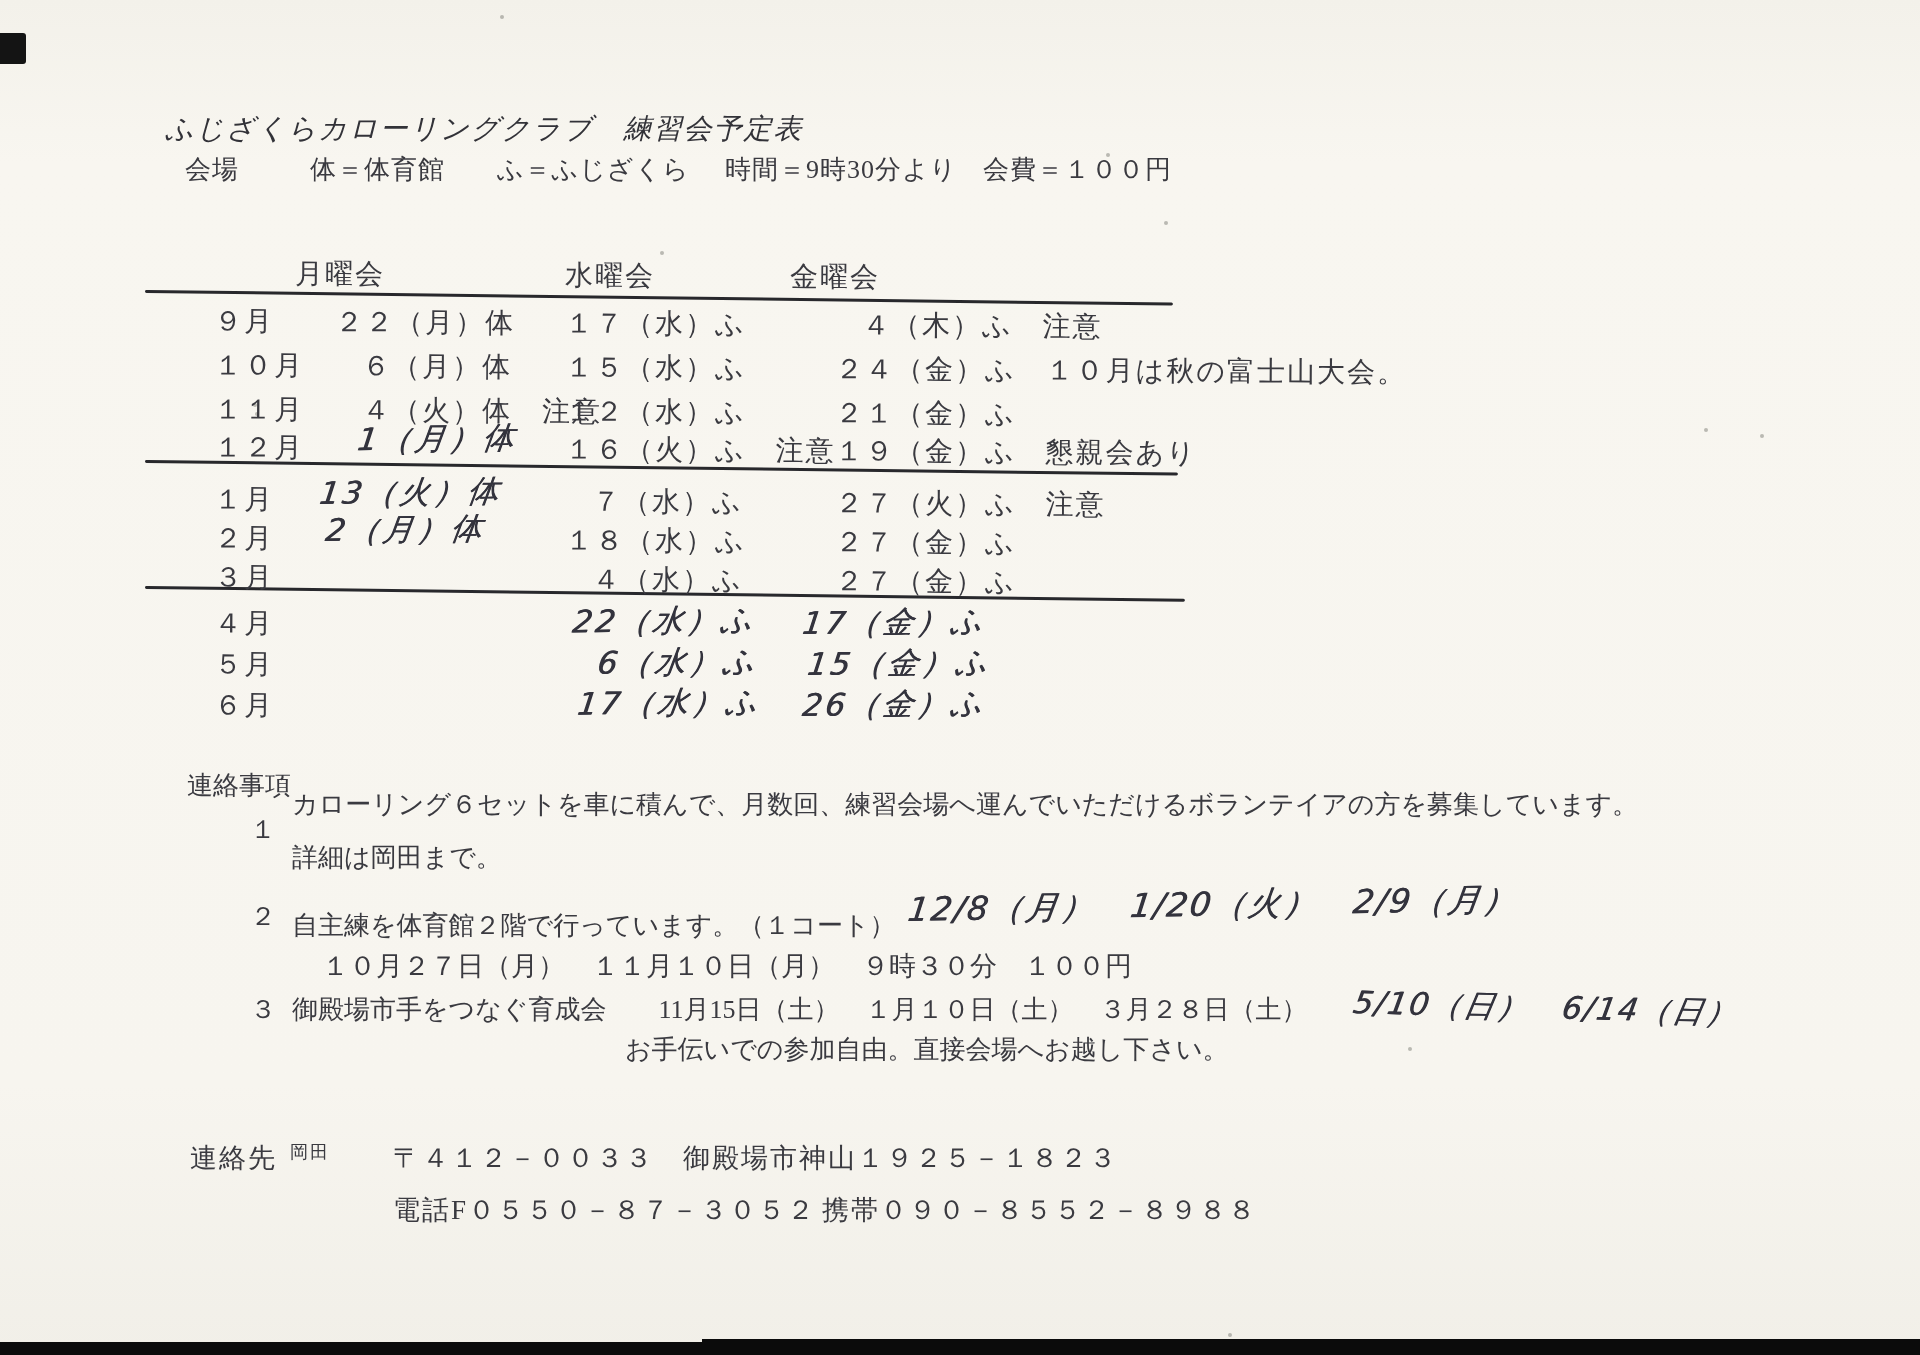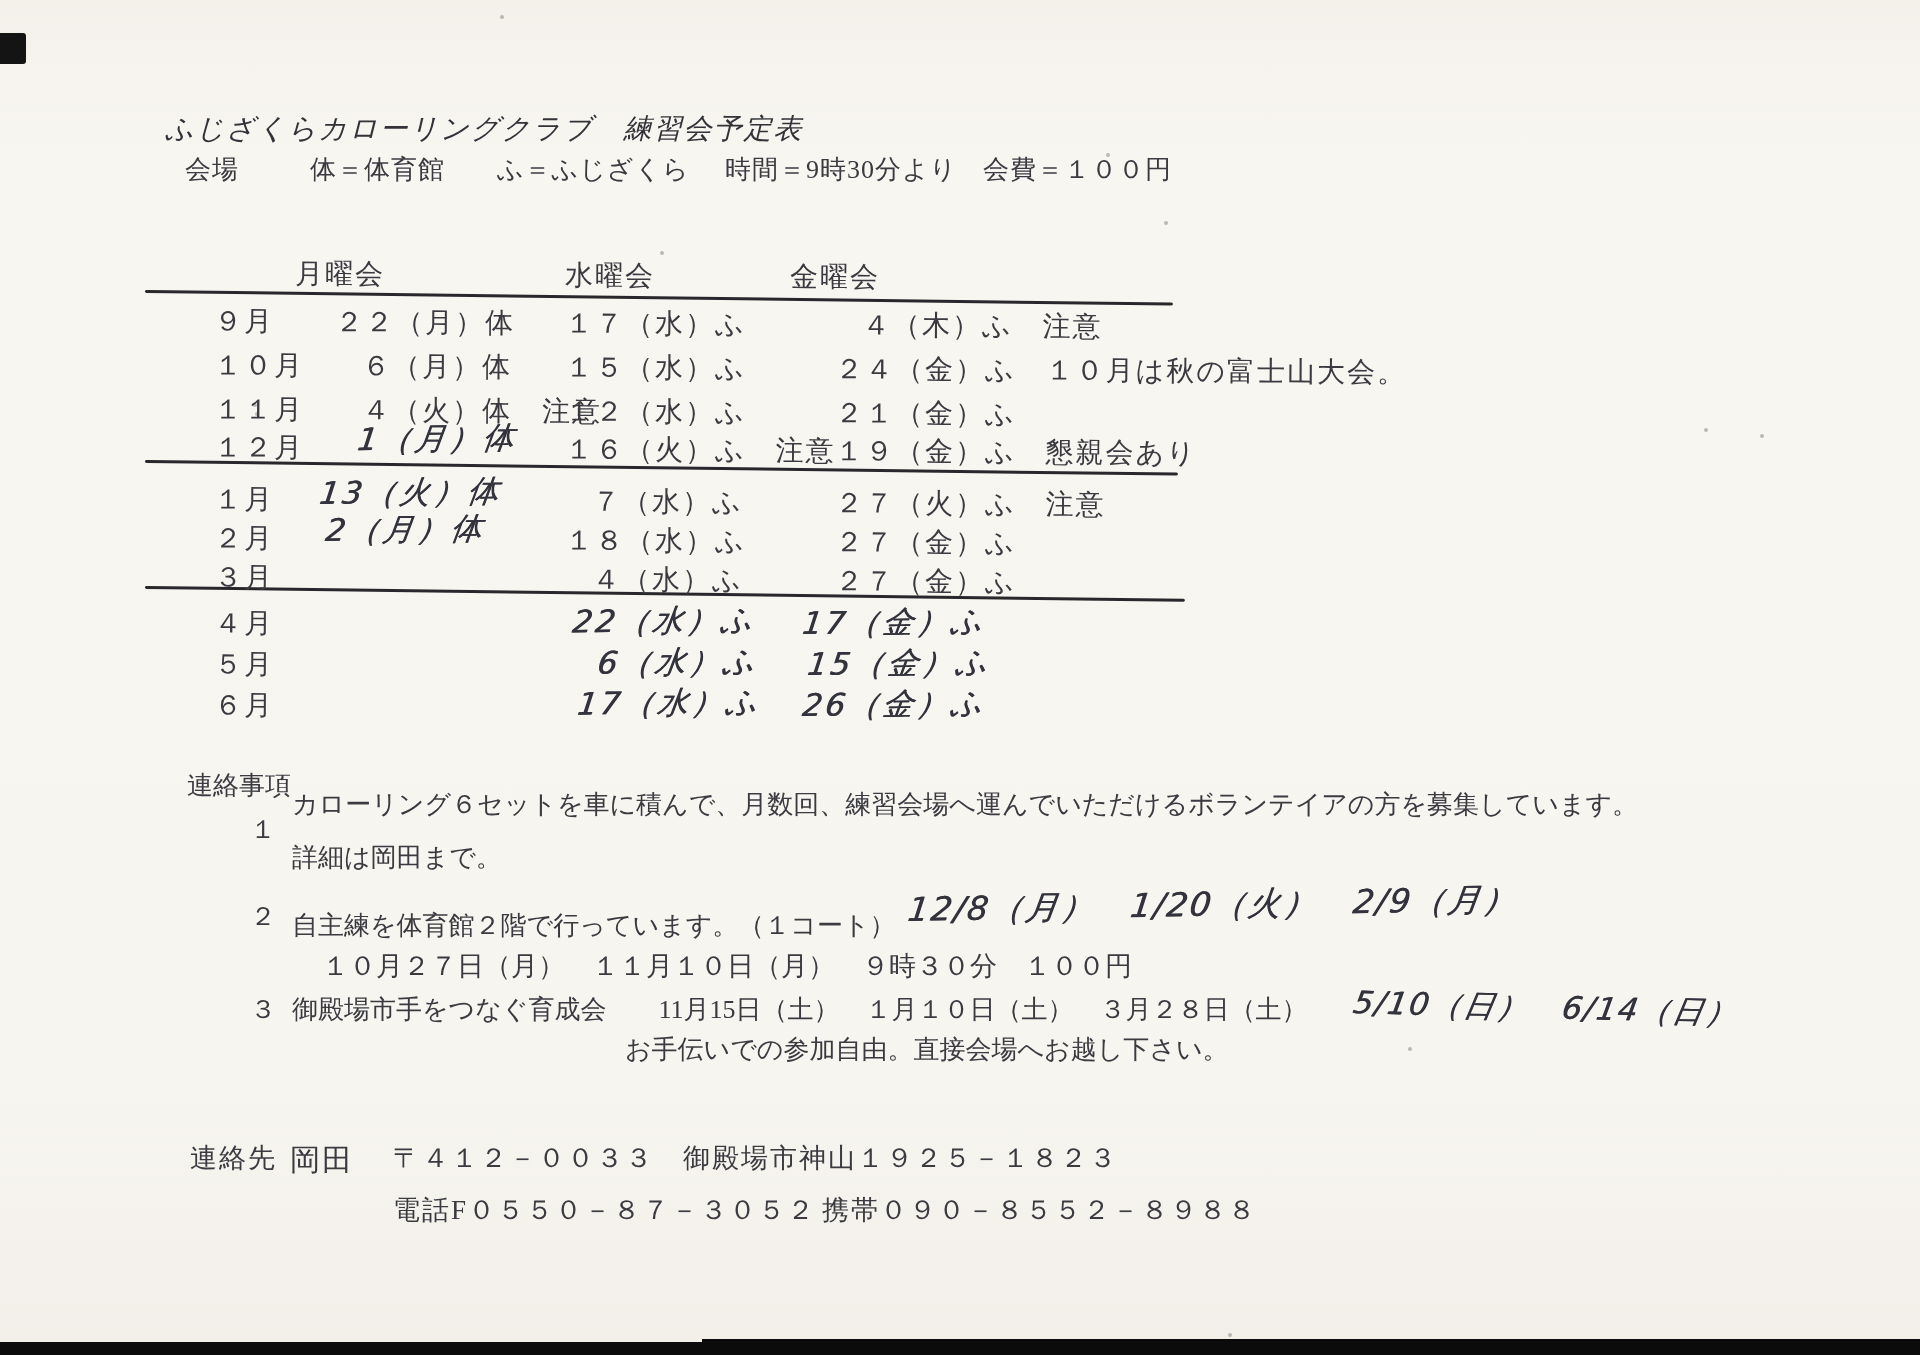--- a/index.html
+++ b/index.html
@@ -155,18 +155,18 @@
   <div class="abs small" style="left:292px;top:899px;margin-top:9px;">自主練を体育館２階で行っています。（１コート）</div>
   <div class="hw-note" style="left:905px;top:888px;font-size:33px;letter-spacing:2px;">12/8（月）　1/20（火）　2/9（月）</div>
   <div class="abs small" style="left:322px;top:948px;font-size:27px;">１０月２７日（月）　１１月１０日（月）　９時３０分　１００円</div>
 
   <div class="abs small" style="left:250px;top:992px;">３</div>
   <div class="abs small" style="left:292px;top:992px;">御殿場市手をつなぐ育成会　　11月15日（土）　１月１０日（土）　３月２８日（土）</div>
   <div class="hw-note" style="left:1350px;top:982px;font-size:31px;letter-spacing:2px;transform:skewX(-8deg) rotate(1.5deg);">5/10（日）　6/14（日）</div>
   <div class="abs small" style="left:625px;top:1032px;">お手伝いでの参加自由。直接会場へお越し下さい。</div>
 
   <div class="abs" style="left:190px;top:1140px;font-size:27px;letter-spacing:2px;">連絡先</div>
-  <div class="abs" style="left:290px;top:1140px;font-size:30px;letter-spacing:2px;">岡田</div>
+  <div class="abs" style="left:290px;top:1140px;font-size:18px;letter-spacing:2px;">岡田</div>
   <div class="abs" style="left:393px;top:1140px;font-size:27px;letter-spacing:2px;">〒４１２－００３３　御殿場市神山１９２５－１８２３</div>
   <div class="abs" style="left:393px;top:1192px;font-size:27px;letter-spacing:2px;">電話F０５５０－８７－３０５２</div>
   <div class="abs" style="left:822px;top:1192px;font-size:27px;letter-spacing:2px;">携帯０９０－８５５２－８９８８</div>
 
 </div>
 
 </body></html>

